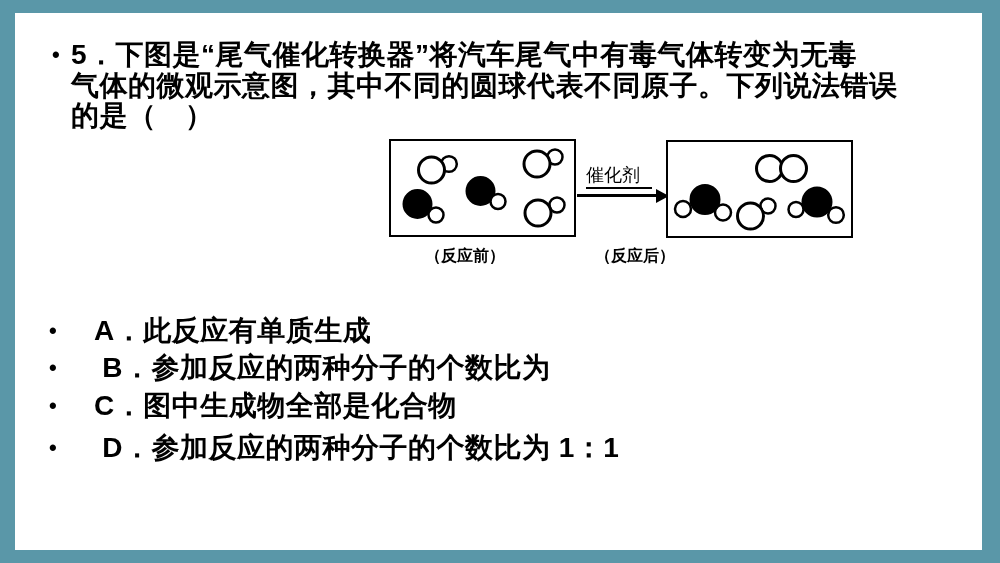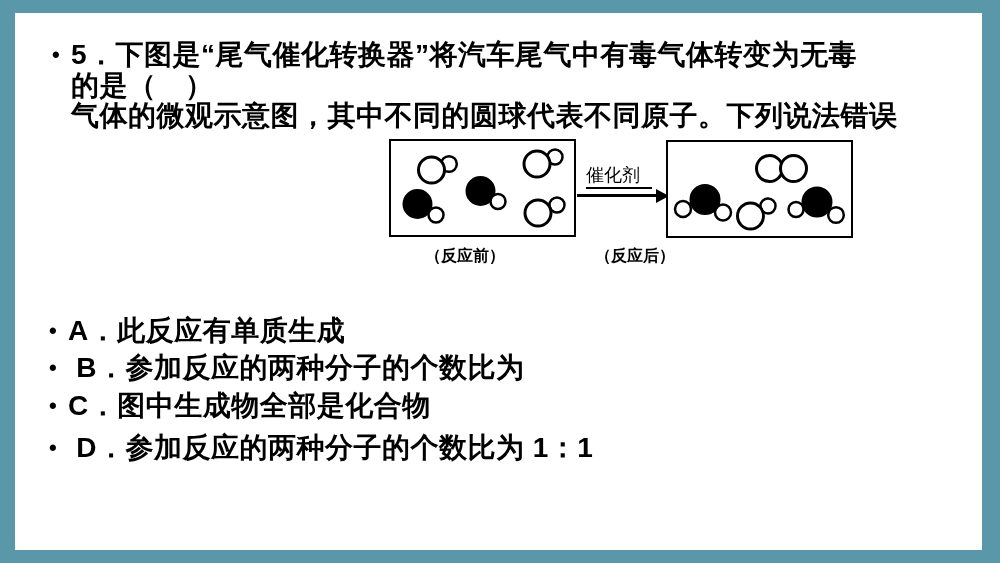--- a/index.html
+++ b/index.html
@@ -53,38 +53,38 @@
     font-size:16px;line-height:20px;text-align:center;color:#000;font-weight:bold;
   }
   .label-before{left:405px;width:90px;}
   .label-after{left:575px;width:90px;}
   
   .option{
     position:absolute;left:34px;display:flex;align-items:flex-start;
     font-weight:bold;color:#000;
   }
   .option .bullet{flex:0 0 19px;line-height:30px;}
-  .opt-text{font-size:28px;line-height:30px;white-space:pre-wrap;letter-spacing:0.5px;}
+  .opt-text{font-size:28px;line-height:30px;white-space:pre-wrap;letter-spacing:0.5px;margin-left:26px;}
   .opt-a{top:303px;}
   .opt-b{top:340px;}
   .opt-c{top:378px;}
   .opt-d{top:420px;}
 </style>
 </head>
 <body>
 
 <div class="slide">
   <div class="panel">
 
     <div class="question">
       <span class="bullet">•</span>
       <div class="qlines">
         <div>5．下图是“尾气催化转换器”将汽车尾气中有毒气体转变为无毒</div>
+        <div>气体的微观示意图，其中不同的圆球代表不同原子。下列说法错误</div>
         <div>的是（　）</div>
-        <div>气体的微观示意图，其中不同的圆球代表不同原子。下列说法错误</div>
       </div>
     </div>
 
     <div class="mol-box box-before">
       <svg width="183" height="94" viewBox="0 0 183 94">
           <circle cx="58" cy="23" r="7.8" fill="#ffffff" stroke="#000000" stroke-width="2.5"></circle>
           <circle cx="40.5" cy="29" r="13" fill="#ffffff" stroke="#000000" stroke-width="3"></circle>
           <circle cx="26.5" cy="63" r="13.5" fill="#000000" stroke="#000000" stroke-width="3"></circle>
           <circle cx="45" cy="74" r="7.5" fill="#ffffff" stroke="#000000" stroke-width="2.5"></circle>
           <circle cx="89.5" cy="50" r="13.5" fill="#000000" stroke="#000000" stroke-width="3"></circle>

